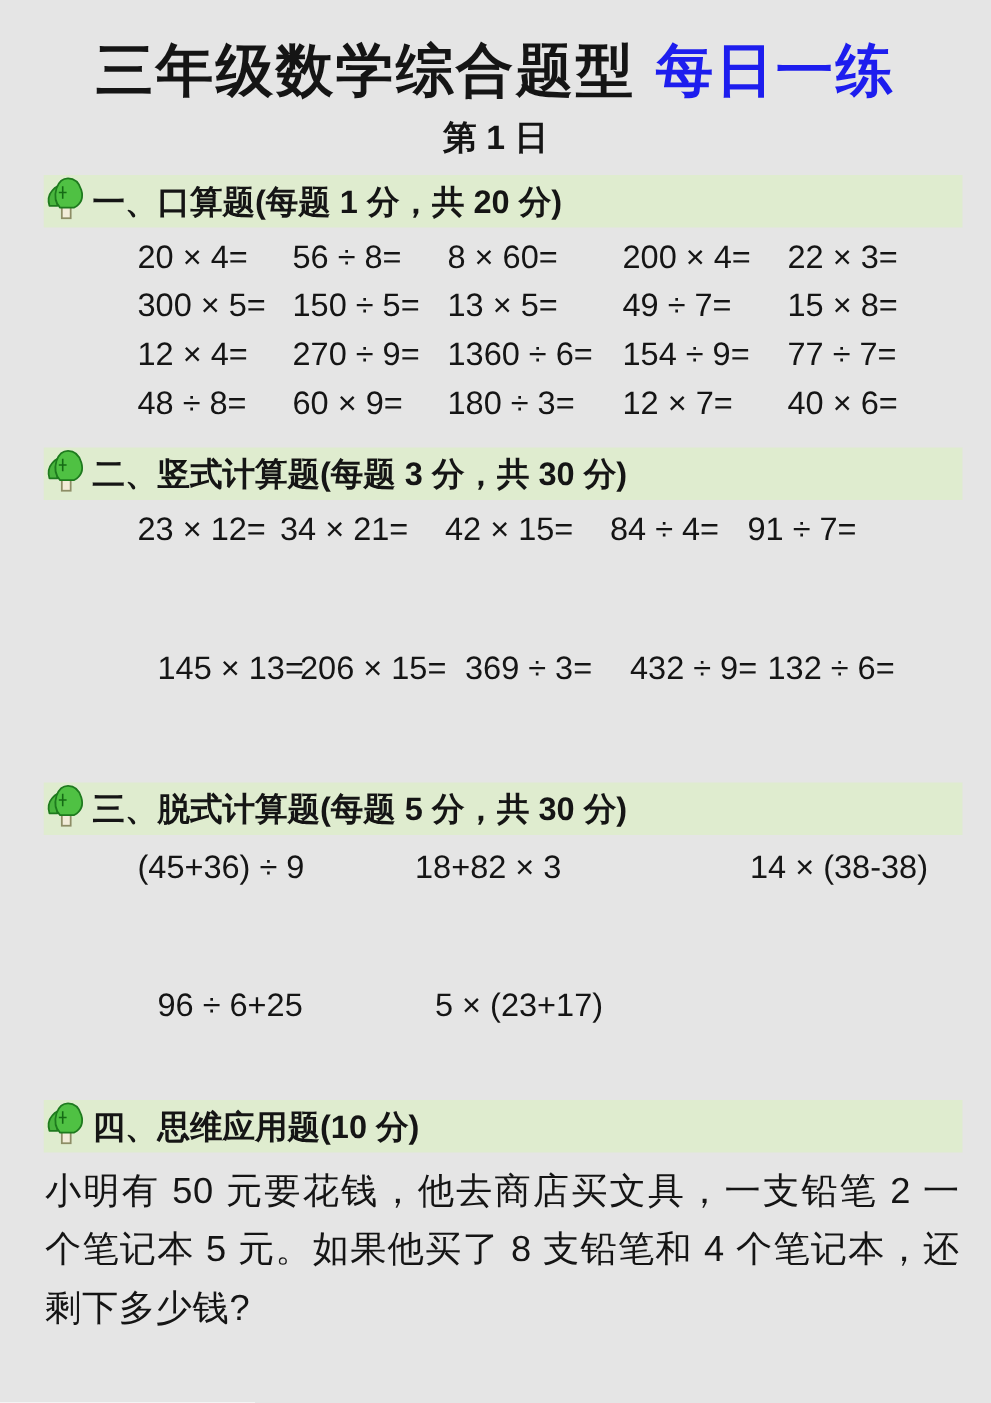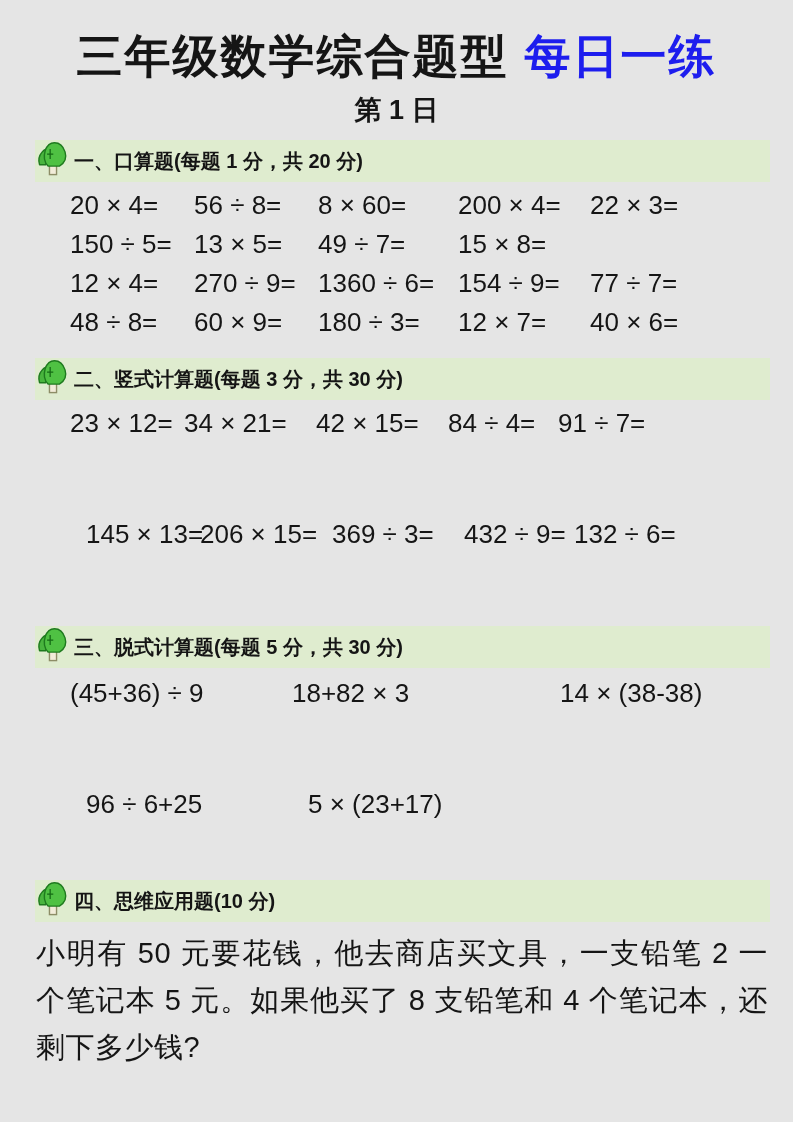--- a/index.html
+++ b/index.html
@@ -30,29 +30,29 @@
     text-align:center;
     font-size:27px;
     font-weight:700;
     margin:2px 0 12px 0;
   }
   .sec-header{
     display:flex;align-items:center;
     background:var(--bar);
     margin:0 23px 0 35px;
     height:42px;
-    font-size:20px;
+    font-size:26px;
     font-weight:600;
     gap:4px;
   }
   .tree{width:34px;height:38px;flex:0 0 auto;margin:-5px 0 0 1px;}
   .sec-label{white-space:nowrap;}
   .row{
     display:grid;
-    padding-left:70px;
+    padding-left:110px;
     font-size:26px;
     line-height:39px;
   }
   .row .cell{white-space:nowrap;}
   .cols5a{grid-template-columns:124px 124px 140px 132px 1fr;}
   .cols5b{grid-template-columns:114px 132px 132px 110px 1fr;}
   .cols3{grid-template-columns:222px 268px 1fr;}
   .mt4{margin-top:4px;}
   .mt6{margin-top:6px;}
   .gap-work{margin-top:72px;margin-left:16px;}
@@ -87,20 +87,21 @@
   </div>
 
   <div class="row cols5a mt4">
     <span class="cell">20 × 4=</span>
     <span class="cell">56 ÷ 8=</span>
     <span class="cell">8 × 60=</span>
     <span class="cell">200 × 4=</span>
     <span class="cell">22 × 3=</span>
   </div>
   <div class="row cols5a">
+    <span class="cell">300 × 5=</span>
     <span class="cell">150 ÷ 5=</span>
     <span class="cell">13 × 5=</span>
     <span class="cell">49 ÷ 7=</span>
     <span class="cell">15 × 8=</span>
   </div>
   <div class="row cols5a">
     <span class="cell">12 × 4=</span>
     <span class="cell">270 ÷ 9=</span>
     <span class="cell">1360 ÷ 6=</span>
     <span class="cell">154 ÷ 9=</span>

